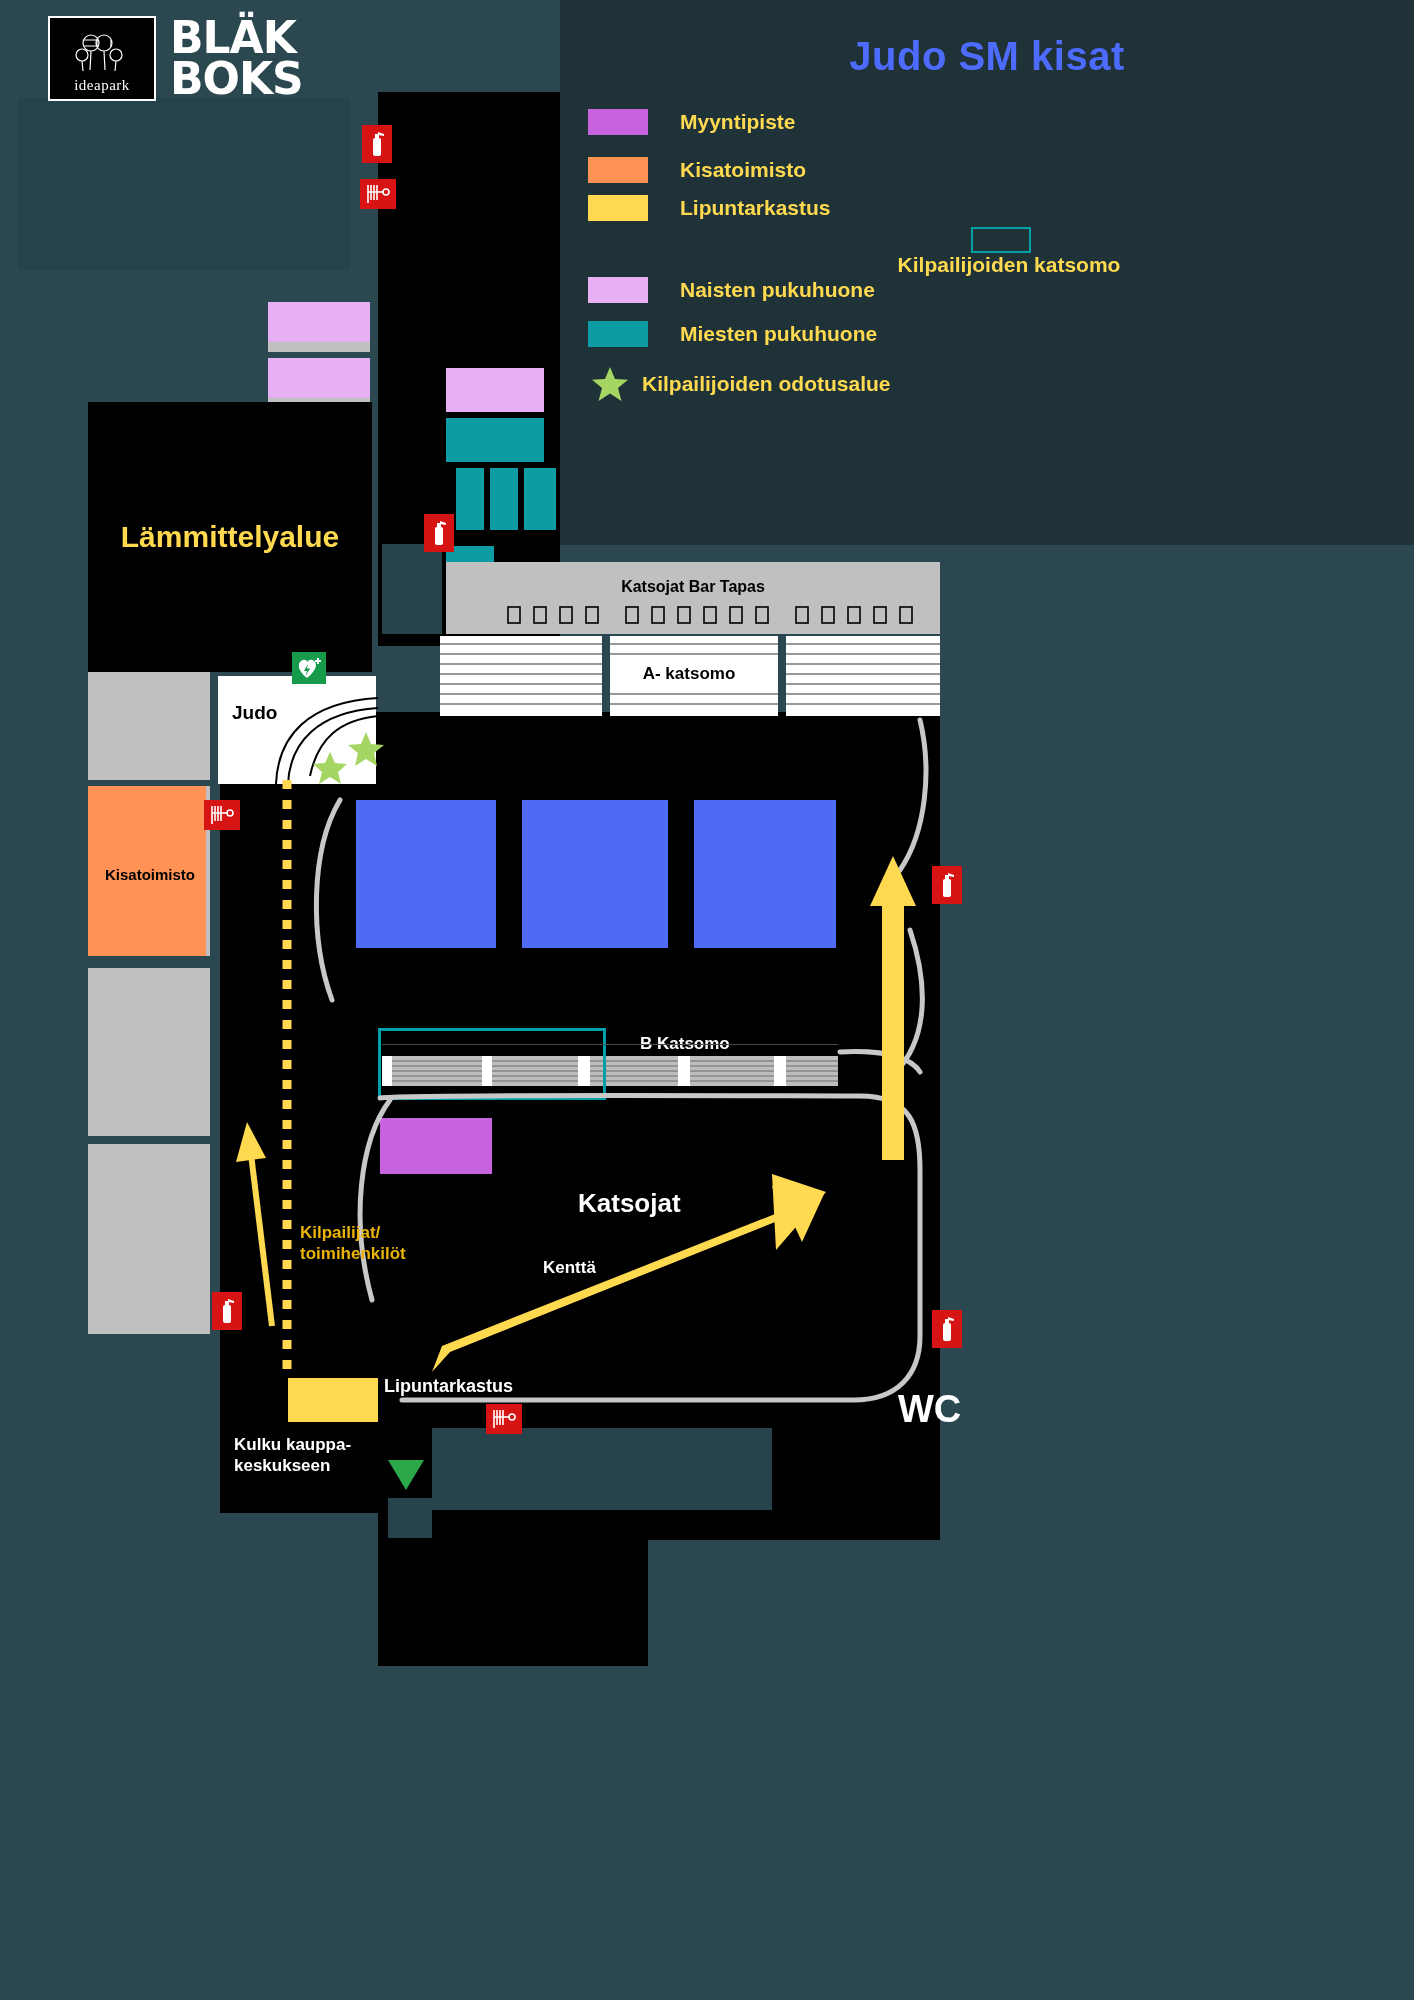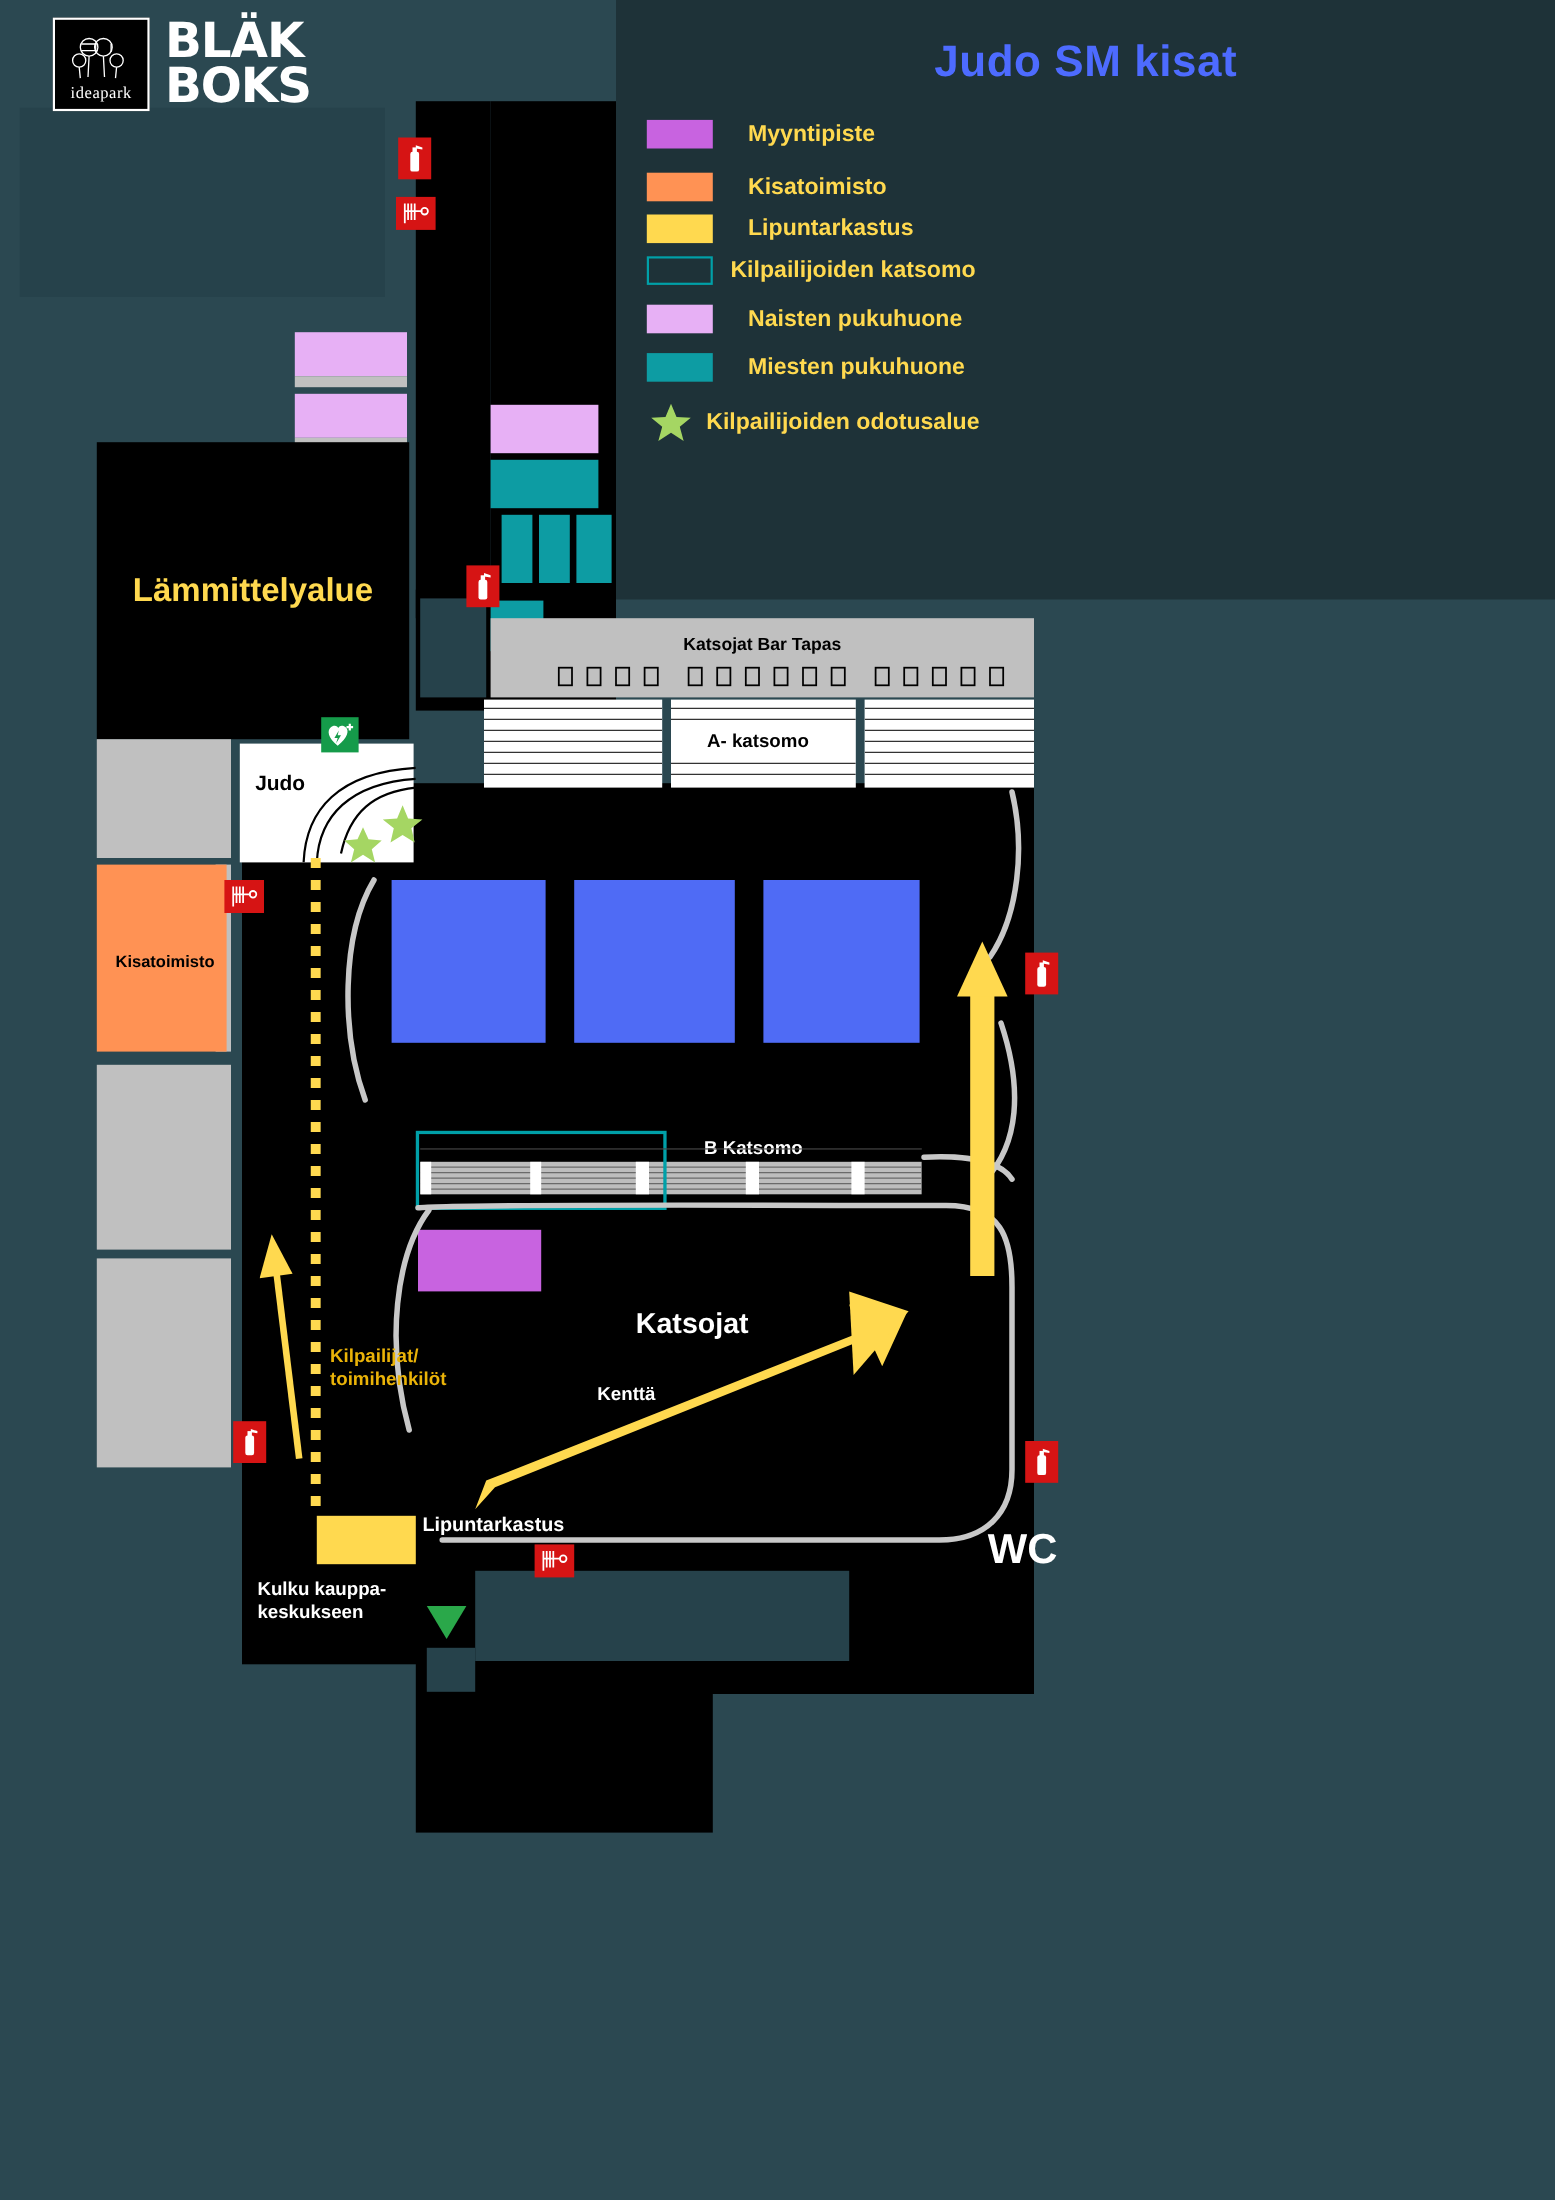--- a/index.html
+++ b/index.html
@@ -12,21 +12,21 @@
     width:1414px; height:2000px;
     background:#2b4851;
     overflow:hidden;
   }
   
   .abs{ position:absolute; }
 
   
   #logo-wrap{ left:48px; top:16px; width:290px; height:85px; display:flex; align-items:center; gap:14px; }
   #logo-box{
-    width:88px; height:85px; background:#000; border:2px solid #ffffff;
+    width:108px; height:85px; background:#000; border:2px solid #ffffff;
     display:flex; flex-direction:column; align-items:center; justify-content:flex-end;
     padding-bottom:4px;
   }
   #logo-trees{ width:62px; height:48px; }
   #logo-word{
     color:#fff; font-size:15px; font-family:"Liberation Serif", serif; letter-spacing:.5px;
     line-height:1; margin-bottom:2px;
   }
   #brand{
     color:#fff; font-weight:bold; font-size:44px; line-height:.92; letter-spacing:-1px;
@@ -182,21 +182,21 @@
       <div class="legend-row" style="margin-top:10px;">
         <div class="legend-swatch" style="background:#ff9254;"></div>
         <div class="legend-label">Kisatoimisto</div>
       </div>
 
       <div class="legend-row" style="height:34px;">
         <div class="legend-swatch" style="background:#ffd94f;"></div>
         <div class="legend-label">Lipuntarkastus</div>
       </div>
 
-      <div class="legend-row" style="margin-top:0;">
+      <div class="legend-row" style="margin-top:0;flex-direction:column;">
         <div class="legend-swatch" style="background:transparent;border:2px solid #00a0a8;"></div>
         <div class="legend-label" style="margin-left:16px;">Kilpailijoiden katsomo</div>
       </div>
 
       <div class="legend-row" style="margin-top:6px;">
         <div class="legend-swatch" style="background:#e7b0f5;"></div>
         <div class="legend-label">Naisten pukuhuone</div>
       </div>
 
       <div class="legend-row" style="margin-top:6px;">

